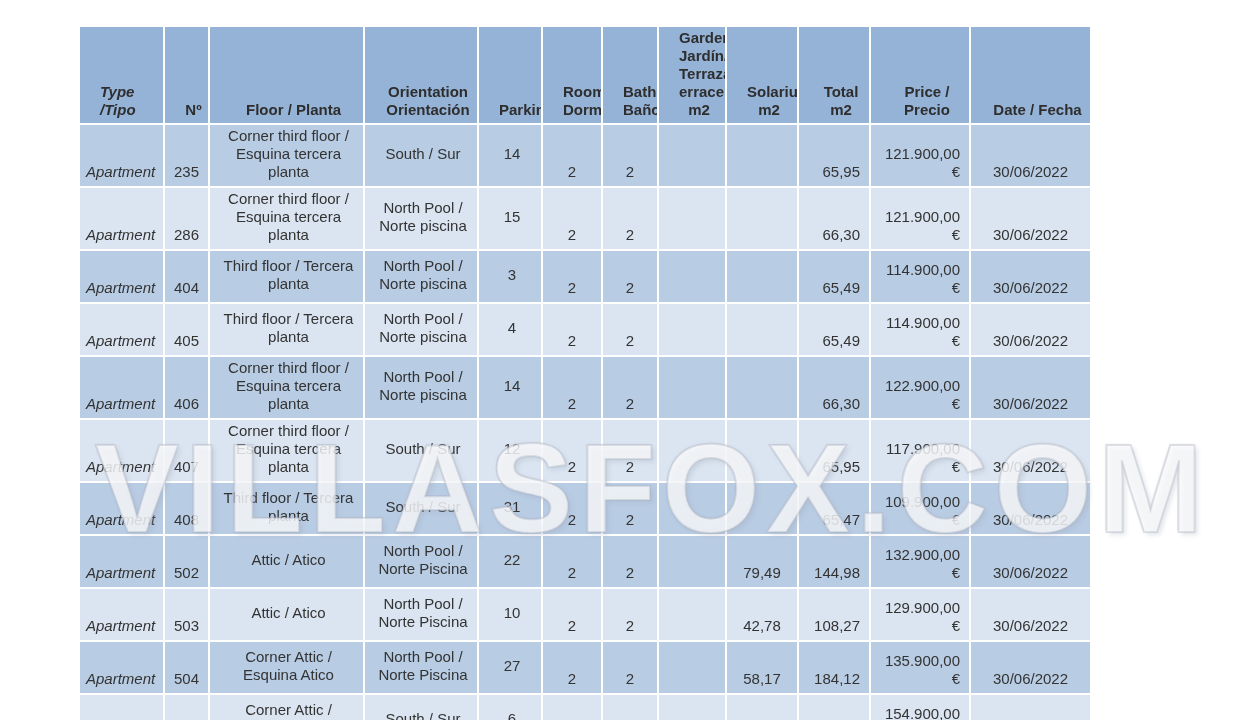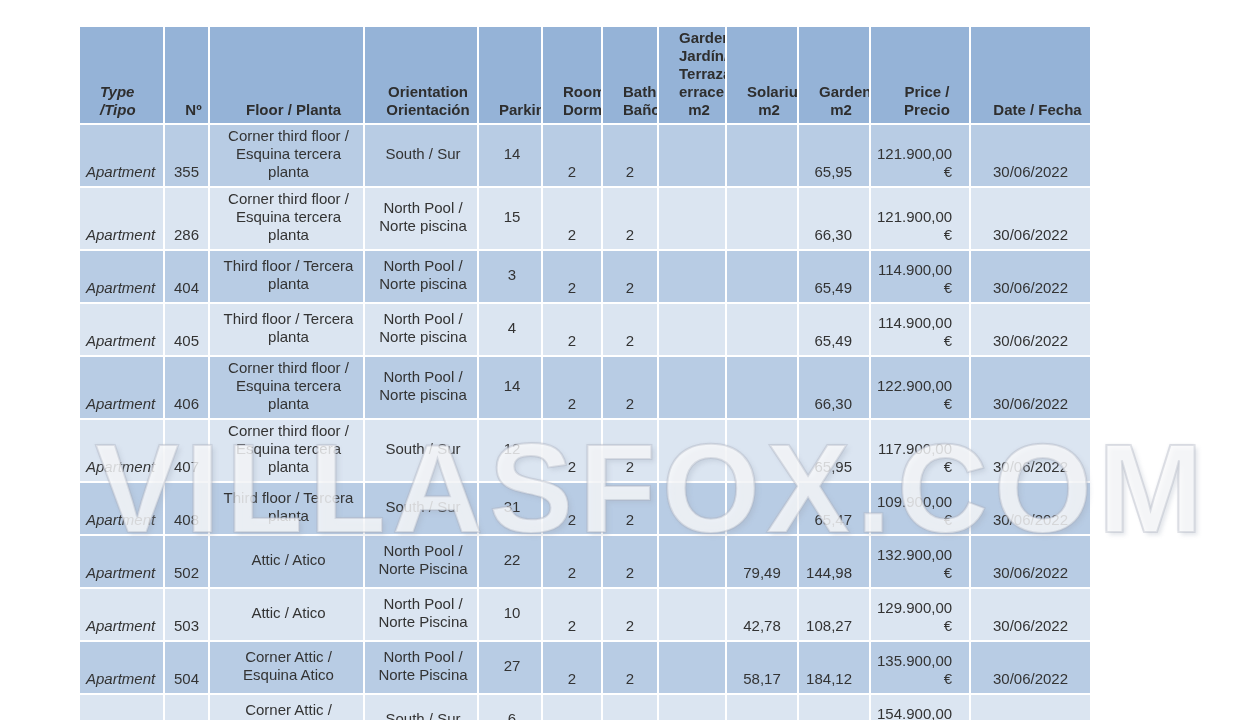--- a/index.html
+++ b/index.html
@@ -44,21 +44,21 @@
     padding-left: 20px;
   }
   td {
     vertical-align: bottom;
     text-align: center;
   }
   tr.dark td  { background: #b8cce4; }
   tr.light td { background: #dbe5f1; }
 
   .al { text-align: left; font-style: italic; }
-  .ar { text-align: right; padding-right: 17px; }
+  .ar { text-align: right; padding-right: 9px; }
   .vm { vertical-align: middle; padding-left: 10px; }
 
   .watermark {
     position: absolute;
     top: 416px; left: 50%;
     transform: translateX(-50%);
     font-size: 126px;
     font-weight: bold;
     letter-spacing: 6px;
     white-space: nowrap;
@@ -100,29 +100,29 @@
           <th>Rooms/
 Dorm</th>
           <th>Baths/
 Baños</th>
           <th>Garden/
 Jardín/
 Terraza/T
 errace m2</th>
           <th>Solarium
 m2</th>
-          <th>Garden m2</th>
+          <th>Total m2</th>
           <th>Price / Precio</th>
           <th>Date / Fecha</th>
         </tr>
     </thead>
     <tbody>
         <tr class="dark">
           <td class="al">Apartment</td>
-          <td>355</td>
+          <td>235</td>
           <td class="vm">Corner third floor / Esquina tercera planta</td>
           <td class="vm">South  / Sur</td>
           <td class="vm">14</td>
           <td>2</td>
           <td>2</td>
           <td></td>
           <td></td>
           <td class="ar">65,95</td>
           <td class="ar">121.900,00 €</td>
           <td>30/06/2022</td>

